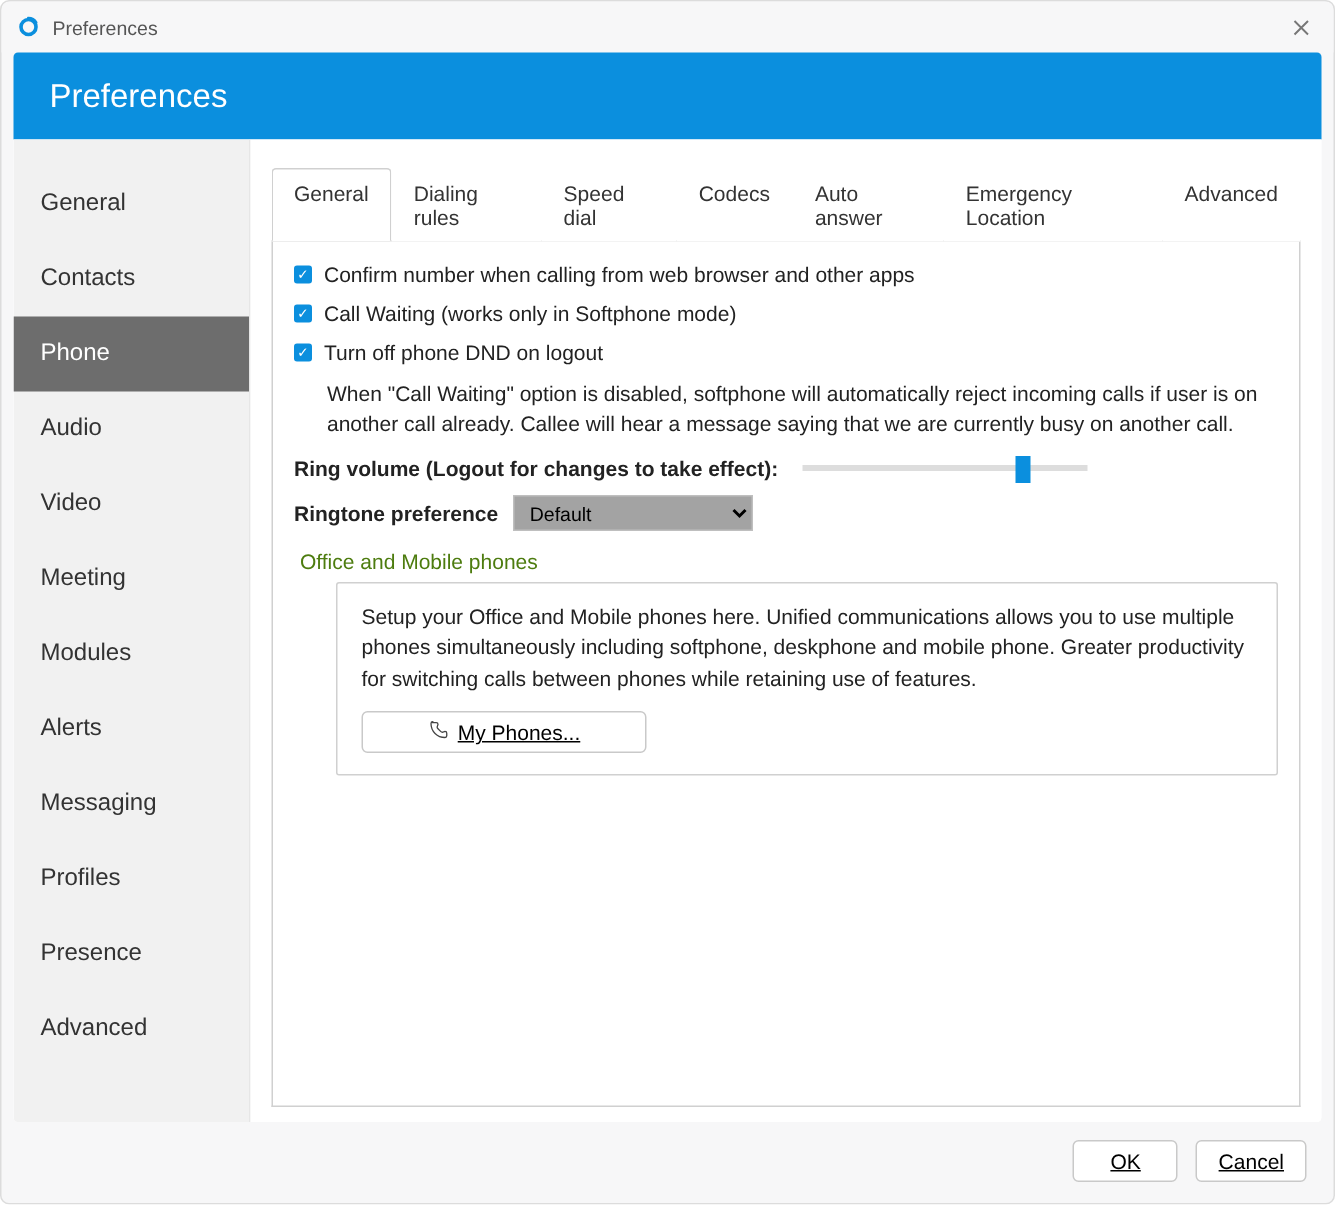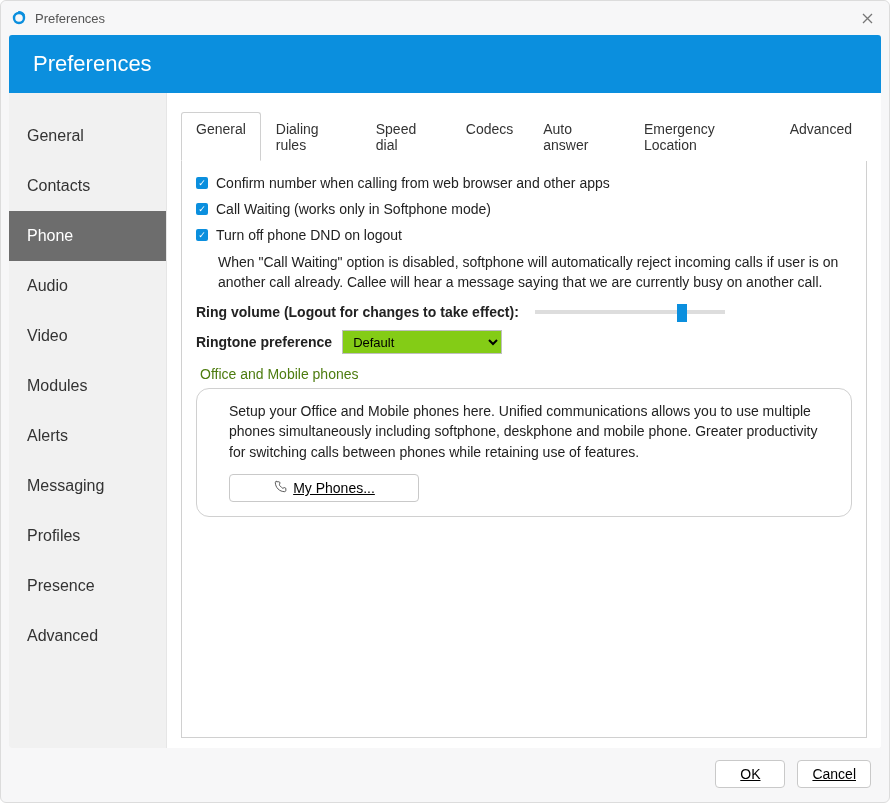--- a/index.html
+++ b/index.html
@@ -152,33 +152,34 @@
   }
   .slider .thumb {
     position: absolute;
     top: -6px;
     width: 10px; height: 18px;
     background: #0b8fde;
   }
   select.native {
     height: 24px;
     border: 1px solid #bfbfbf;
-    background: #84cc16;
+    background: #a3a3a3;
     font-size: 13px;
     padding: 1px 22px 1px 6px;
     width: 160px;
   }
   .fieldset-label {
     margin: 12px 0 6px 4px;
     color: #4d7c0f;
   }
   .fieldset {
     border: 1px solid #d0d0d0;
-    border-radius: 13px;
-    padding: 12px 14px 14px 32px;
+    border-radius: 2px;
+    padding: 12px 14px 14px 16px;
+    margin-left: 28px;
   }
   .fieldset p { margin: 0 0 12px 0; line-height: 1.45; }
   .btn {
     border: 1px solid #c9c9c9;
     background: #fff;
     border-radius: 4px;
     padding: 5px 14px;
     font-size: 14px;
     cursor: default;
     height: 28px;
@@ -223,20 +224,21 @@
   </div>
 
   <div class="body">
 
     <div class="sidebar">
       <div class="sidebar-item"><span>General</span></div>
       <div class="sidebar-item"><span>Contacts</span></div>
       <div class="sidebar-item active"><span>Phone</span></div>
       <div class="sidebar-item"><span>Audio</span></div>
       <div class="sidebar-item"><span>Video</span></div>
+      <div class="sidebar-item"><span>Meeting</span></div>
       <div class="sidebar-item"><span>Modules</span></div>
       <div class="sidebar-item"><span>Alerts</span></div>
       <div class="sidebar-item"><span>Messaging</span></div>
       <div class="sidebar-item"><span>Profiles</span></div>
       <div class="sidebar-item"><span>Presence</span></div>
       <div class="sidebar-item"><span>Advanced</span></div>
     </div>
 
     <div class="main">
 

